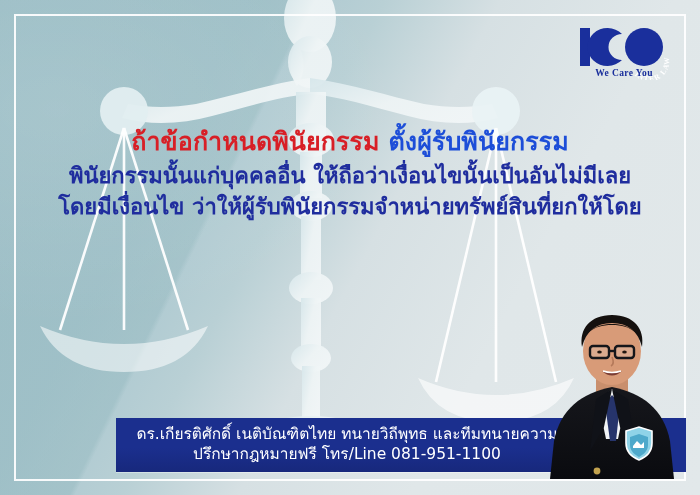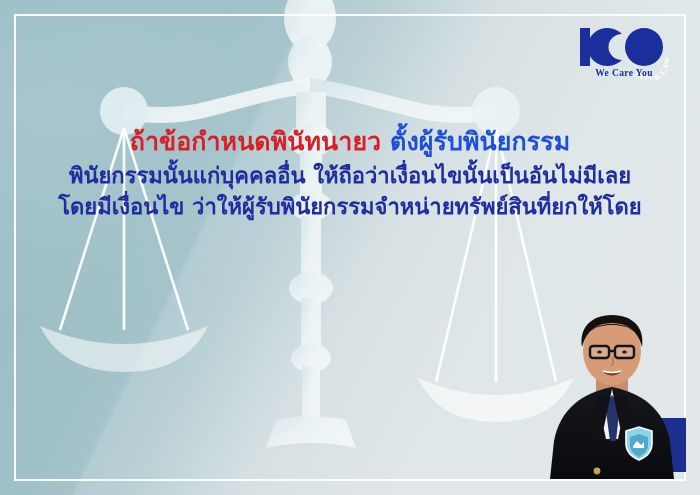--- a/index.html
+++ b/index.html
@@ -203,28 +203,32 @@
       </g>
       <text font-family="Liberation Serif, serif" font-size="7.5" font-weight="bold" letter-spacing="1.1" fill="#ffffff">
         <textPath href="#arcpath" startOffset="6%">INTER LAW</textPath>
       </text>
       <text x="54" y="56" text-anchor="middle" font-family="Liberation Serif, serif" font-size="9.5" font-weight="bold" fill="#1a2f9c" letter-spacing="0.4">We Care You</text>
     </svg>
   </div>
 
   <div class="headline">
     <div class="hl-line hl1">
-      <span class="red">ถ้าข้อกำหนดพินัทนายว</span>
+      <span class="red">ถ้าข้อกำหนดพินัยกรรม</span>
       <span class="blue">ตั้งผู้รับพินัยกรรม</span>
     </div>
     <div class="hl-line hl3">พินัยกรรมนั้นแก่บุคคลอื่น ให้ถือว่าเงื่อนไขนั้นเป็นอันไม่มีเลย</div>
     <div class="hl-line hl2">โดยมีเงื่อนไข ว่าให้ผู้รับพินัยกรรมจำหน่ายทรัพย์สินที่ยกให้โดย</div>
   </div>
 
   <div class="footer-bar-right"></div>
+  <div class="footer-bar">
+    <div class="fline f1">ดร.เกียรติศักดิ์ เนติบัณฑิตไทย ทนายวิถีพุทธ และทีมทนายความ</div>
+    <div class="fline f2">ปรึกษากฎหมายฟรี โทร/Line 081-951-1100</div>
+  </div>
 
   <div class="photo">
     <svg width="132" height="178" viewBox="0 0 132 178" xmlns="http://www.w3.org/2000/svg">
       <defs>
         <clipPath id="pclip">
             <rect x="0" y="0" width="132" height="178"></rect>
           </clipPath>
         <linearGradient id="suitg" x1="0" y1="0" x2="0" y2="1">
           <stop offset="0%" stop-color="#16171c"></stop>
           <stop offset="100%" stop-color="#0a0b0f"></stop>

